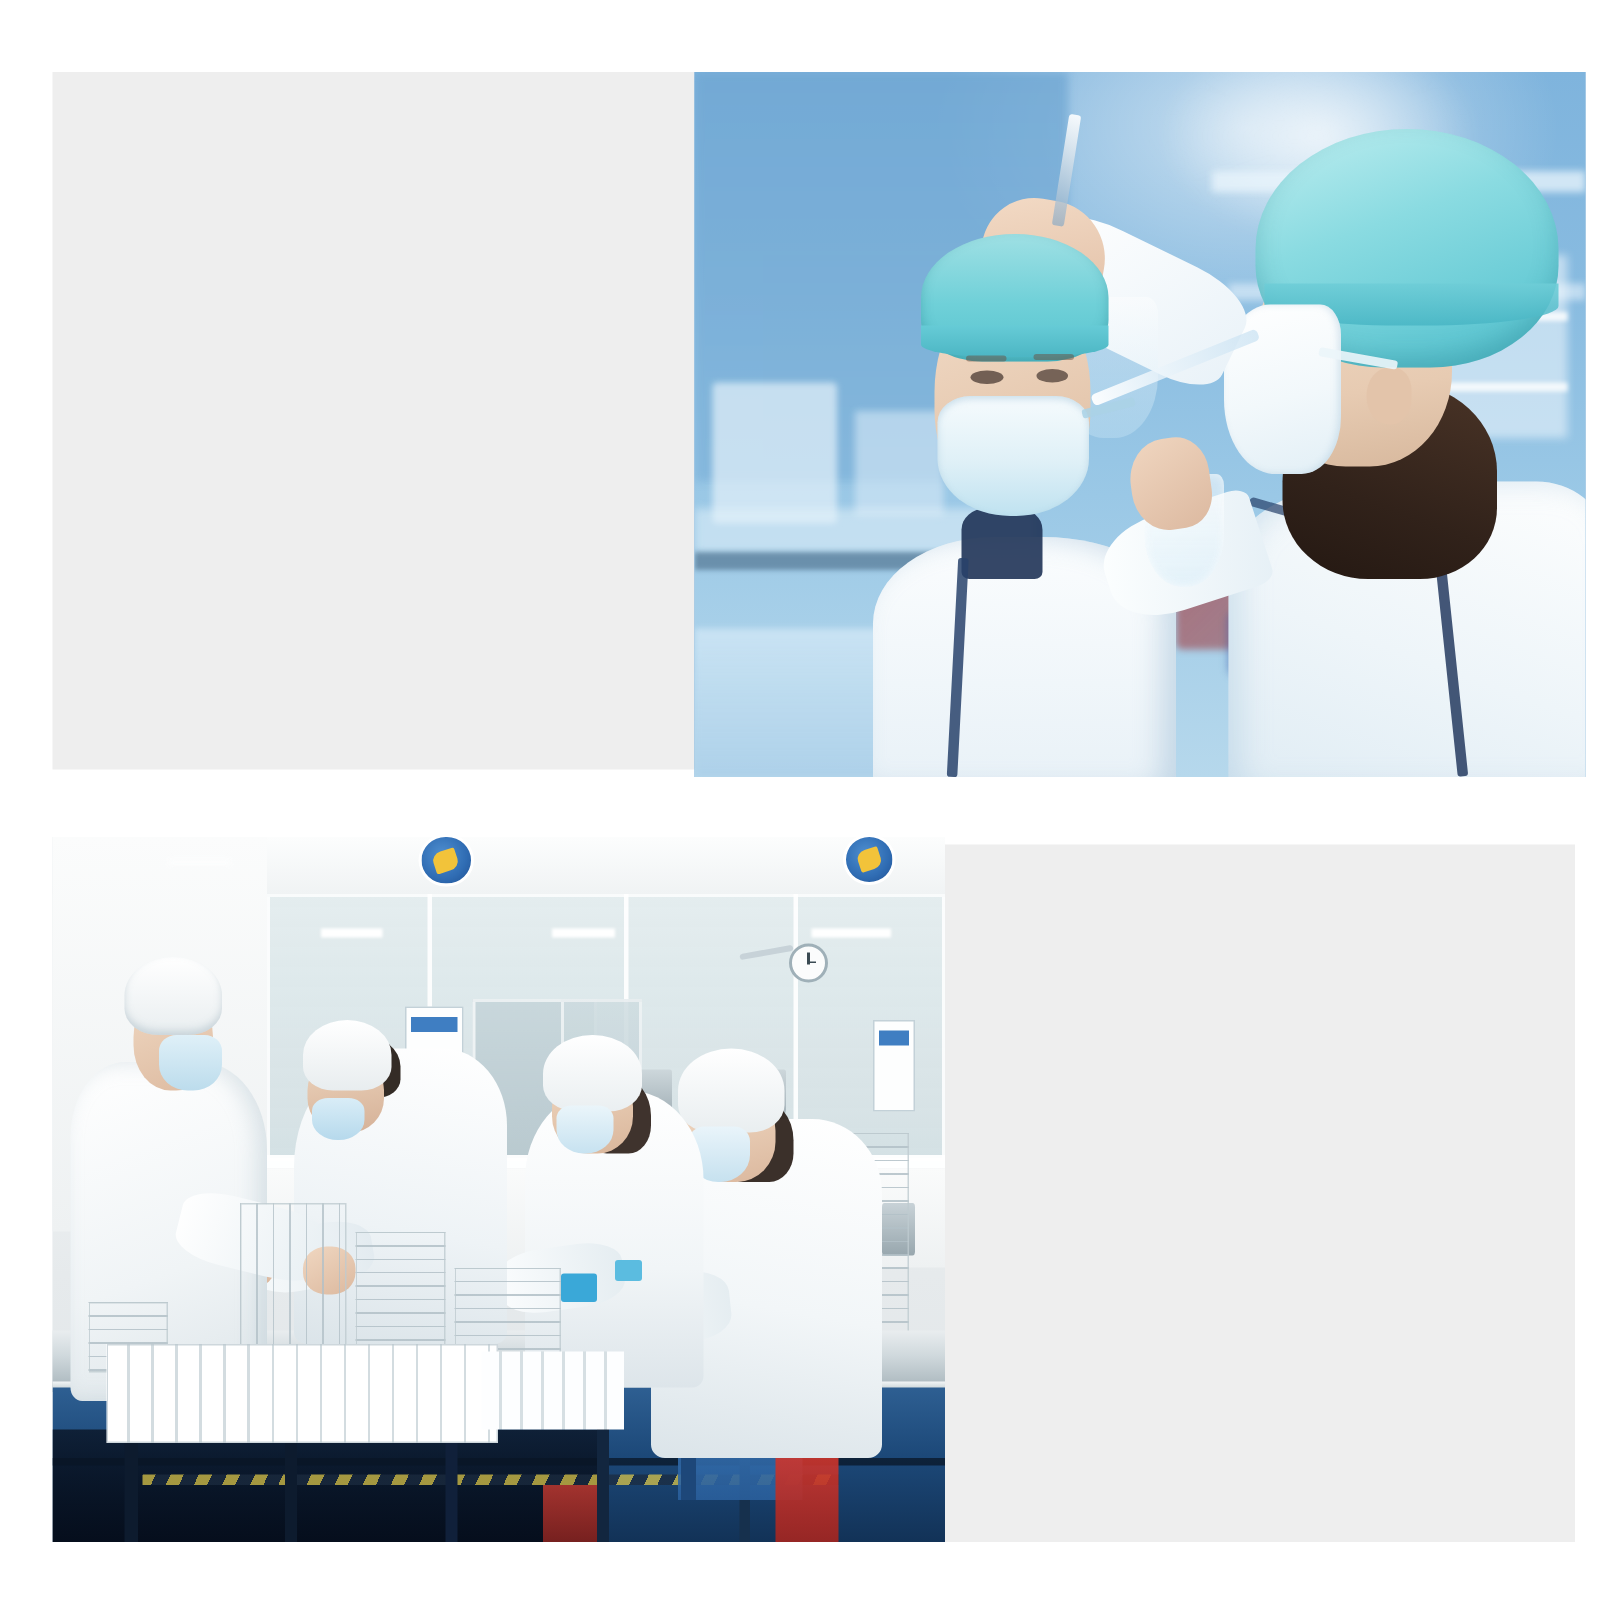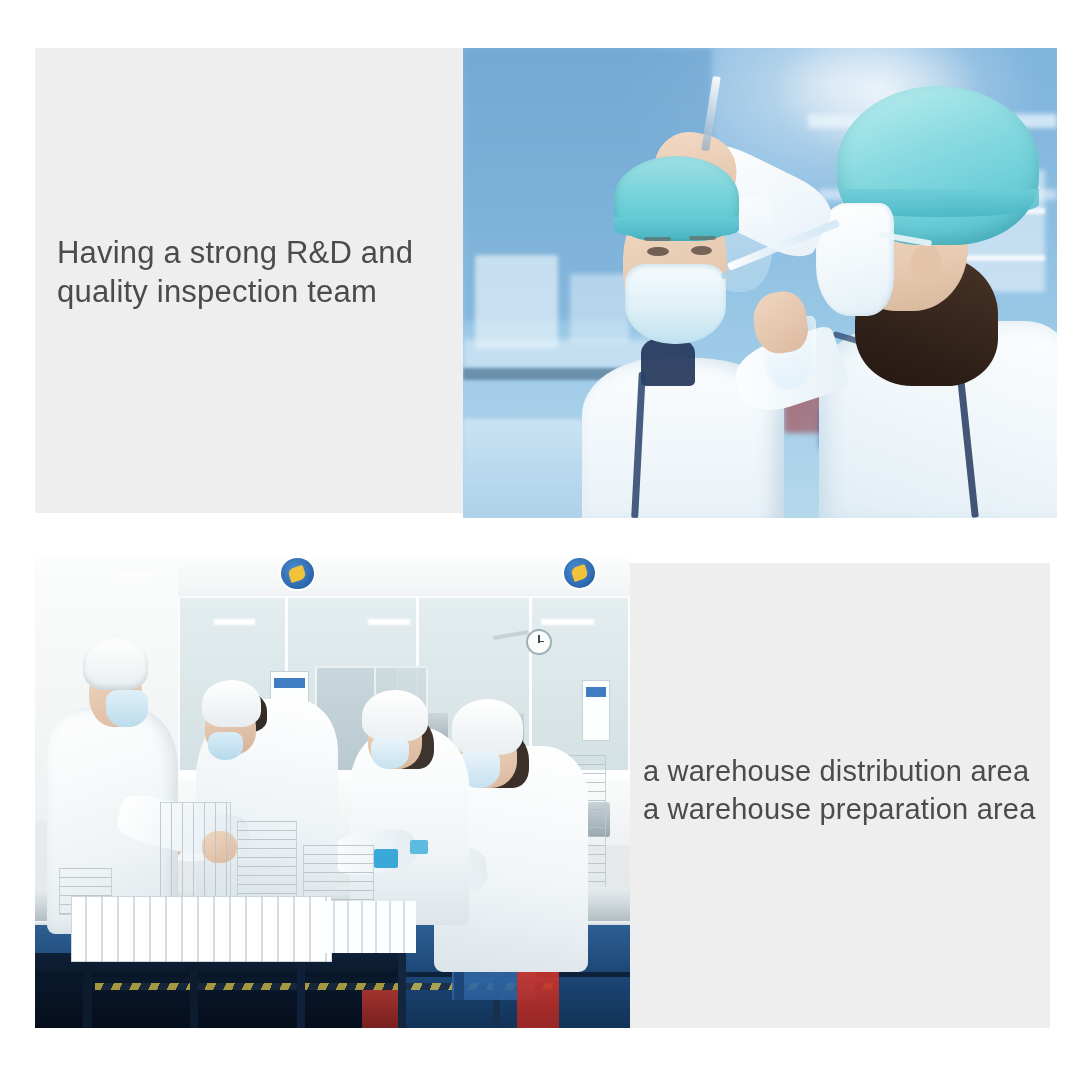--- a/index.html
+++ b/index.html
@@ -634,22 +634,20 @@
 </style>
 </head>
 <body>
 
 <div class="page">
 
   <div class="section-top">
 
     <div class="panel-bg"></div>
 
-    <div class="caption-top">Having a strong R&amp;D and
-quality inspection team</div>
 
     <div class="photo-top" aria-label="Two technicians in blue hairnets, face masks and white lab coats examining glassware in a blue-lit laboratory">
       <div class="scene">
         <div class="lab-bg"></div>
         <div class="lab-wall-panel"></div>
         <div class="lab-glow"></div>
         <div class="lab-shelf"></div>
         <div class="lab-shelf2"></div>
         <div class="lab-rack"></div>
         <div class="lab-rack-line" style="top:34%"></div>
@@ -694,22 +692,20 @@
         <div class="pA-hand"></div>
         <div class="pipetteA"></div>
       </div>
     </div>
   </div>
 
   <div class="section-bottom">
 
     <div class="panel-bg"></div>
 
-    <div class="caption-bottom">a warehouse distribution area
-a warehouse preparation area</div>
 
     <div class="photo-bottom" aria-label="Four workers in white coats and hairnets packing white cartons on a stainless steel table in a cleanroom">
       <div class="scene">
         <div class="wh-bg"></div>
         <div class="wh-ceiling"></div>
         <div class="wh-wall-left"></div>
         <div class="wh-glass"></div>
         <div class="wh-glass-mull1"></div>
         <div class="wh-glass-mull2"></div>
         <div class="wh-glass-mull3"></div>

